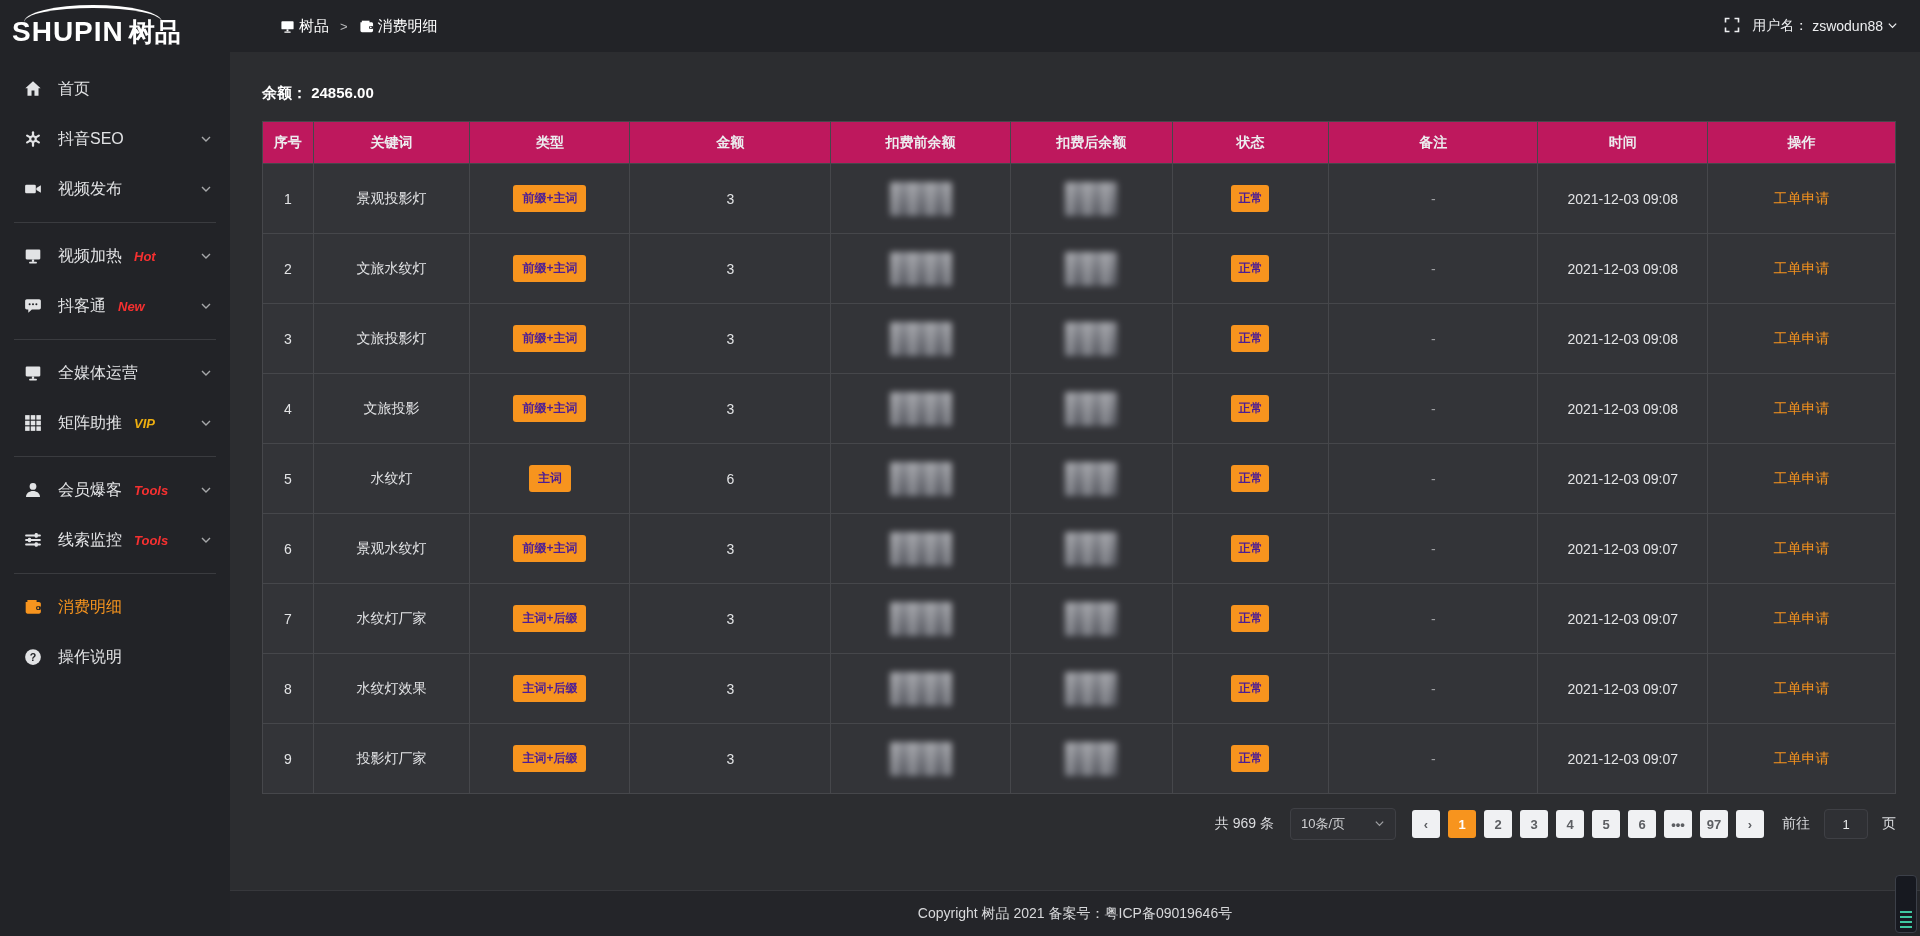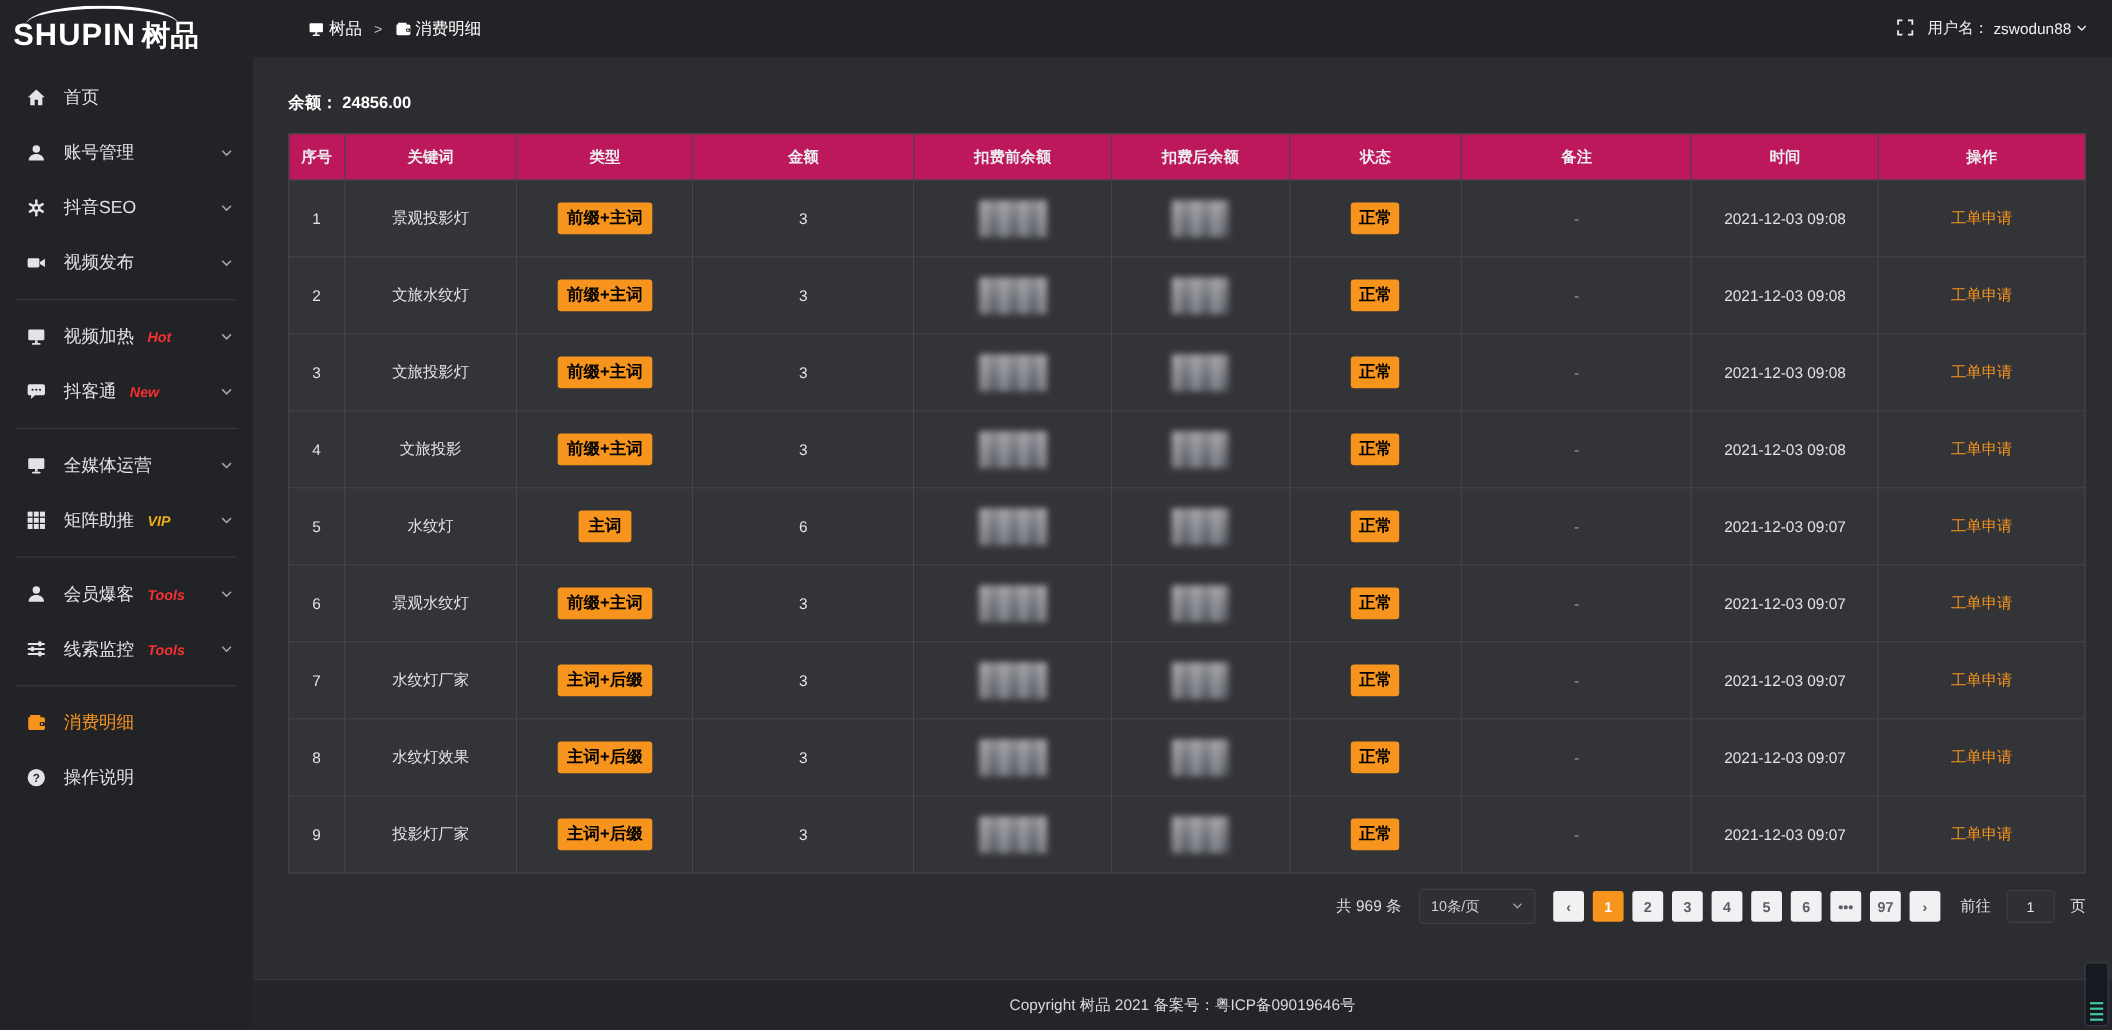--- a/index.html
+++ b/index.html
@@ -30,21 +30,21 @@
   .user-name { display:flex; align-items:center; gap:4px; cursor:pointer; }
 
   
   .content { grid-column:2; grid-row:2; padding:0 24px 0 32px; }
   .balance { margin:32px 0 18px; font-size:15px; font-weight:bold; color:#fff; }
 
   table.data { width:100%; border-collapse:collapse; table-layout:fixed; }
   .data th, .data td { border:1px solid #46474b; text-align:center; vertical-align:middle; }
   .data th { background:#be185d; height:42px; font-size:14px; font-weight:bold; color:#ecedef; }
   .data td { background:#333438; height:70px; font-size:14px; color:#e2e3e5; }
-  .badge { display:inline-block; background:#f7941e; color:#000000; font-size:15px; font-weight:bold; padding:5px 9px; border-radius:3px; }
+  .badge { display:inline-block; background:#f7941e; color:#4c1d95; font-size:12px; font-weight:bold; padding:5px 9px; border-radius:3px; }
   .badge.sm { padding:5px 7px; }
   .remark { color:#9c9da0; }
   .action-link { color:#f7941e; cursor:pointer; }
   .blur-block { display:inline-block; vertical-align:middle; height:34px; border-radius:2px; filter:blur(3px); opacity:.8;
       background:repeating-linear-gradient(90deg,#97989c 0 9px,#6c6d71 9px 18px),linear-gradient(#b5b6ba,#77787c);
       background-blend-mode:overlay; }
   .blur-a { width:62px; } .blur-b { width:52px; }
 
   
   .pagination { display:flex; align-items:center; justify-content:flex-end; gap:8px; margin-top:14px; font-size:14px; color:#dcdde0; }
@@ -77,34 +77,20 @@
       <span class="logo-cn">树品</span>
     </div>
     <nav id="sidebar-menu">
         <div class="side-item">
           <span class="icon">
             <svg width="18" height="18" viewBox="0 0 16 16" fill="currentColor">
               <path d="M8 1.2L1.2 7.4h1.9V14h3.6V9.4h2.6V14h3.6V7.4h1.9z"></path>
             </svg>
           </span>
           <span>首页</span>
-        </div>
-        <div class="side-item">
-          <span class="icon">
-            <svg width="18" height="18" viewBox="0 0 16 16" fill="currentColor">
-              <circle cx="8" cy="4.8" r="3"></circle>
-              <path d="M1.8 14.2c0-3.4 2.8-5.3 6.2-5.3s6.2 1.9 6.2 5.3z"></path>
-            </svg>
-          </span>
-          <span>账号管理</span>
-          <span class="chev">
-            <svg width="12" height="12" viewBox="0 0 12 12">
-              <path d="M2 4l4 4 4-4" fill="none" stroke="#c7c8ca" stroke-width="1.4"></path>
-            </svg>
-          </span>
         </div>
         <div class="side-item">
           <span class="icon">
             <svg width="18" height="18" viewBox="0 0 16 16" fill="currentColor">
               <rect x="7" y="1" width="2" height="14" rx="1"></rect>
               <rect x="7" y="1" width="2" height="14" rx="1" transform="rotate(60 8 8)"></rect>
               <rect x="7" y="1" width="2" height="14" rx="1" transform="rotate(120 8 8)"></rect>
               <circle cx="8" cy="8" r="3.4"></circle>
               <circle cx="8" cy="8" r="1.5" fill="#222327"></circle>
             </svg>

